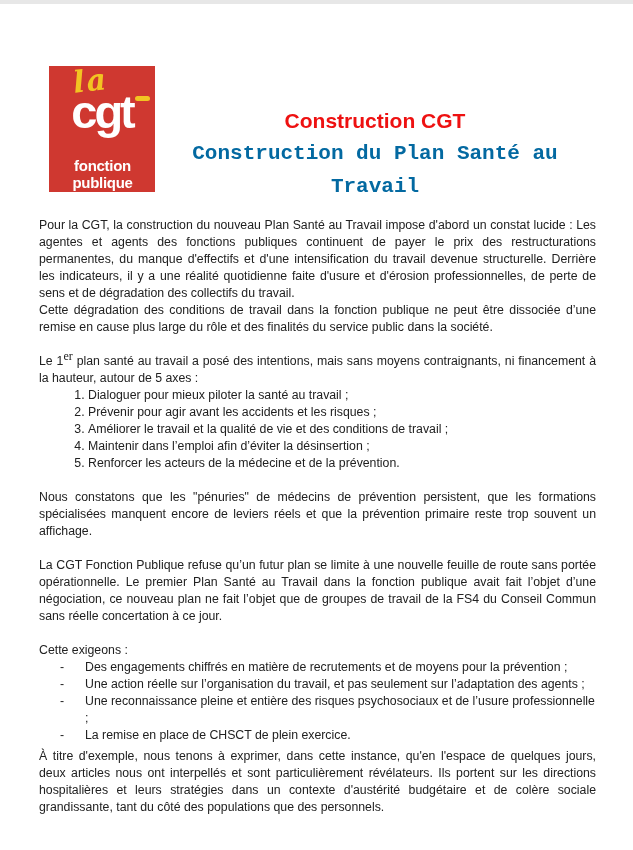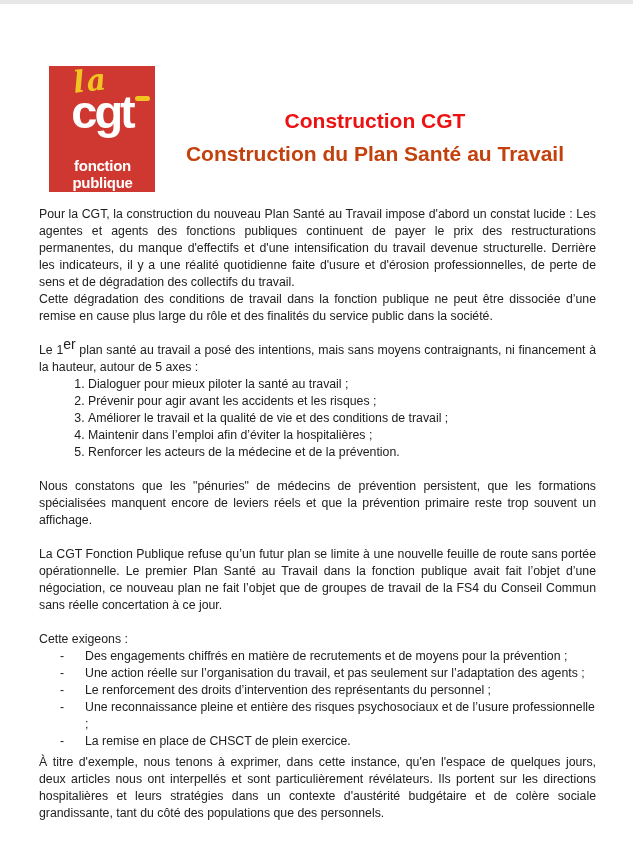--- a/index.html
+++ b/index.html
@@ -83,31 +83,32 @@
     font-size: 21px;
     line-height: 33px;
     font-weight: bold;
     color: #ee1111;
   }
   .titles h2 {
     margin: 0;
     font-size: 21px;
     line-height: 33px;
     font-weight: bold;
-    color: #c2410c;
+    color: #0369a1;
+    font-family: Liberation Mono, monospace;
   }
   main {
     padding: 14px 37px 0 39px;
     font-size: 12.3px;
     line-height: 17px;
     text-align: justify;
   }
   main p { margin: 0 0 17px 0; }
   main p.m0 { margin: 0; }
-  sup { font-size: 14px; line-height: 0; }
+  sup { font-size: 12px; line-height: 0; font-family: Liberation Serif, serif; }
   ol.axes {
     margin: 0 0 17px 0;
     padding: 0 0 0 49px;
   }
   ol.axes li { text-align: left; }
   ul.dash {
     margin: 0 0 4px 0;
     padding: 0 0 0 46px;
     list-style: none;
   }
@@ -142,32 +143,31 @@
 
   <main>
     <p class="m0">Pour la CGT, la construction du nouveau Plan Santé au Travail impose d'abord un constat lucide : Les agentes et agents des fonctions publiques continuent de payer le prix des restructurations permanentes, du manque d'effectifs et d'une intensification du travail devenue structurelle. Derrière les indicateurs, il y a une réalité quotidienne faite d'usure et d'érosion professionnelles, de perte de sens et de dégradation des collectifs du travail.</p>
     <p>Cette dégradation des conditions de travail dans la fonction publique ne peut être dissociée d’une remise en cause plus large du rôle et des finalités du service public dans la société.</p>
 
     <p class="m0"><span>Le 1</span><sup>er</sup><span> plan santé au travail a posé des intentions, mais sans moyens contraignants, ni financement à la hauteur, autour de 5 axes :</span></p>
     <ol class="axes">
       <li>Dialoguer pour mieux piloter la santé au travail ;</li>
       <li>Prévenir pour agir avant les accidents et les risques ;</li>
       <li>Améliorer le travail et la qualité de vie et des conditions de travail ;</li>
-      <li>Maintenir dans l’emploi afin d’éviter la hospitalières ;</li>
+      <li>Maintenir dans l’emploi afin d’éviter la désinsertion ;</li>
       <li>Renforcer les acteurs de la médecine et de la prévention.</li>
     </ol>
 
     <p>Nous constatons que les "pénuries" de médecins de prévention persistent, que les formations spécialisées manquent encore de leviers réels et que la prévention primaire reste trop souvent un affichage.</p>
 
     <p>La CGT Fonction Publique refuse qu’un futur plan se limite à une nouvelle feuille de route sans portée opérationnelle. Le premier Plan Santé au Travail dans la fonction publique avait fait l’objet d’une négociation, ce nouveau plan ne fait l’objet que de groupes de travail de la FS4 du Conseil Commun sans réelle concertation à ce jour.</p>
 
     <p class="m0">Cette exigeons :</p>
     <ul class="dash">
       <li>Des engagements chiffrés en matière de recrutements et de moyens pour la prévention ;</li>
       <li>Une action réelle sur l’organisation du travail, et pas seulement sur l’adaptation des agents ;</li>
-      <li>Le renforcement des droits d’intervention des représentants du personnel ;</li>
       <li>Une reconnaissance pleine et entière des risques psychosociaux et de l’usure professionnelle ;</li>
       <li>La remise en place de CHSCT de plein exercice.</li>
     </ul>
 
     <p>À titre d'exemple, nous tenons à exprimer, dans cette instance, qu'en l'espace de quelques jours, deux articles nous ont interpellés et sont particulièrement révélateurs. Ils portent sur les directions hospitalières et leurs stratégies dans un contexte d'austérité budgétaire et de colère sociale grandissante, tant du côté des populations que des personnels.</p>
   </main>
 </div>
 
 </body></html>

